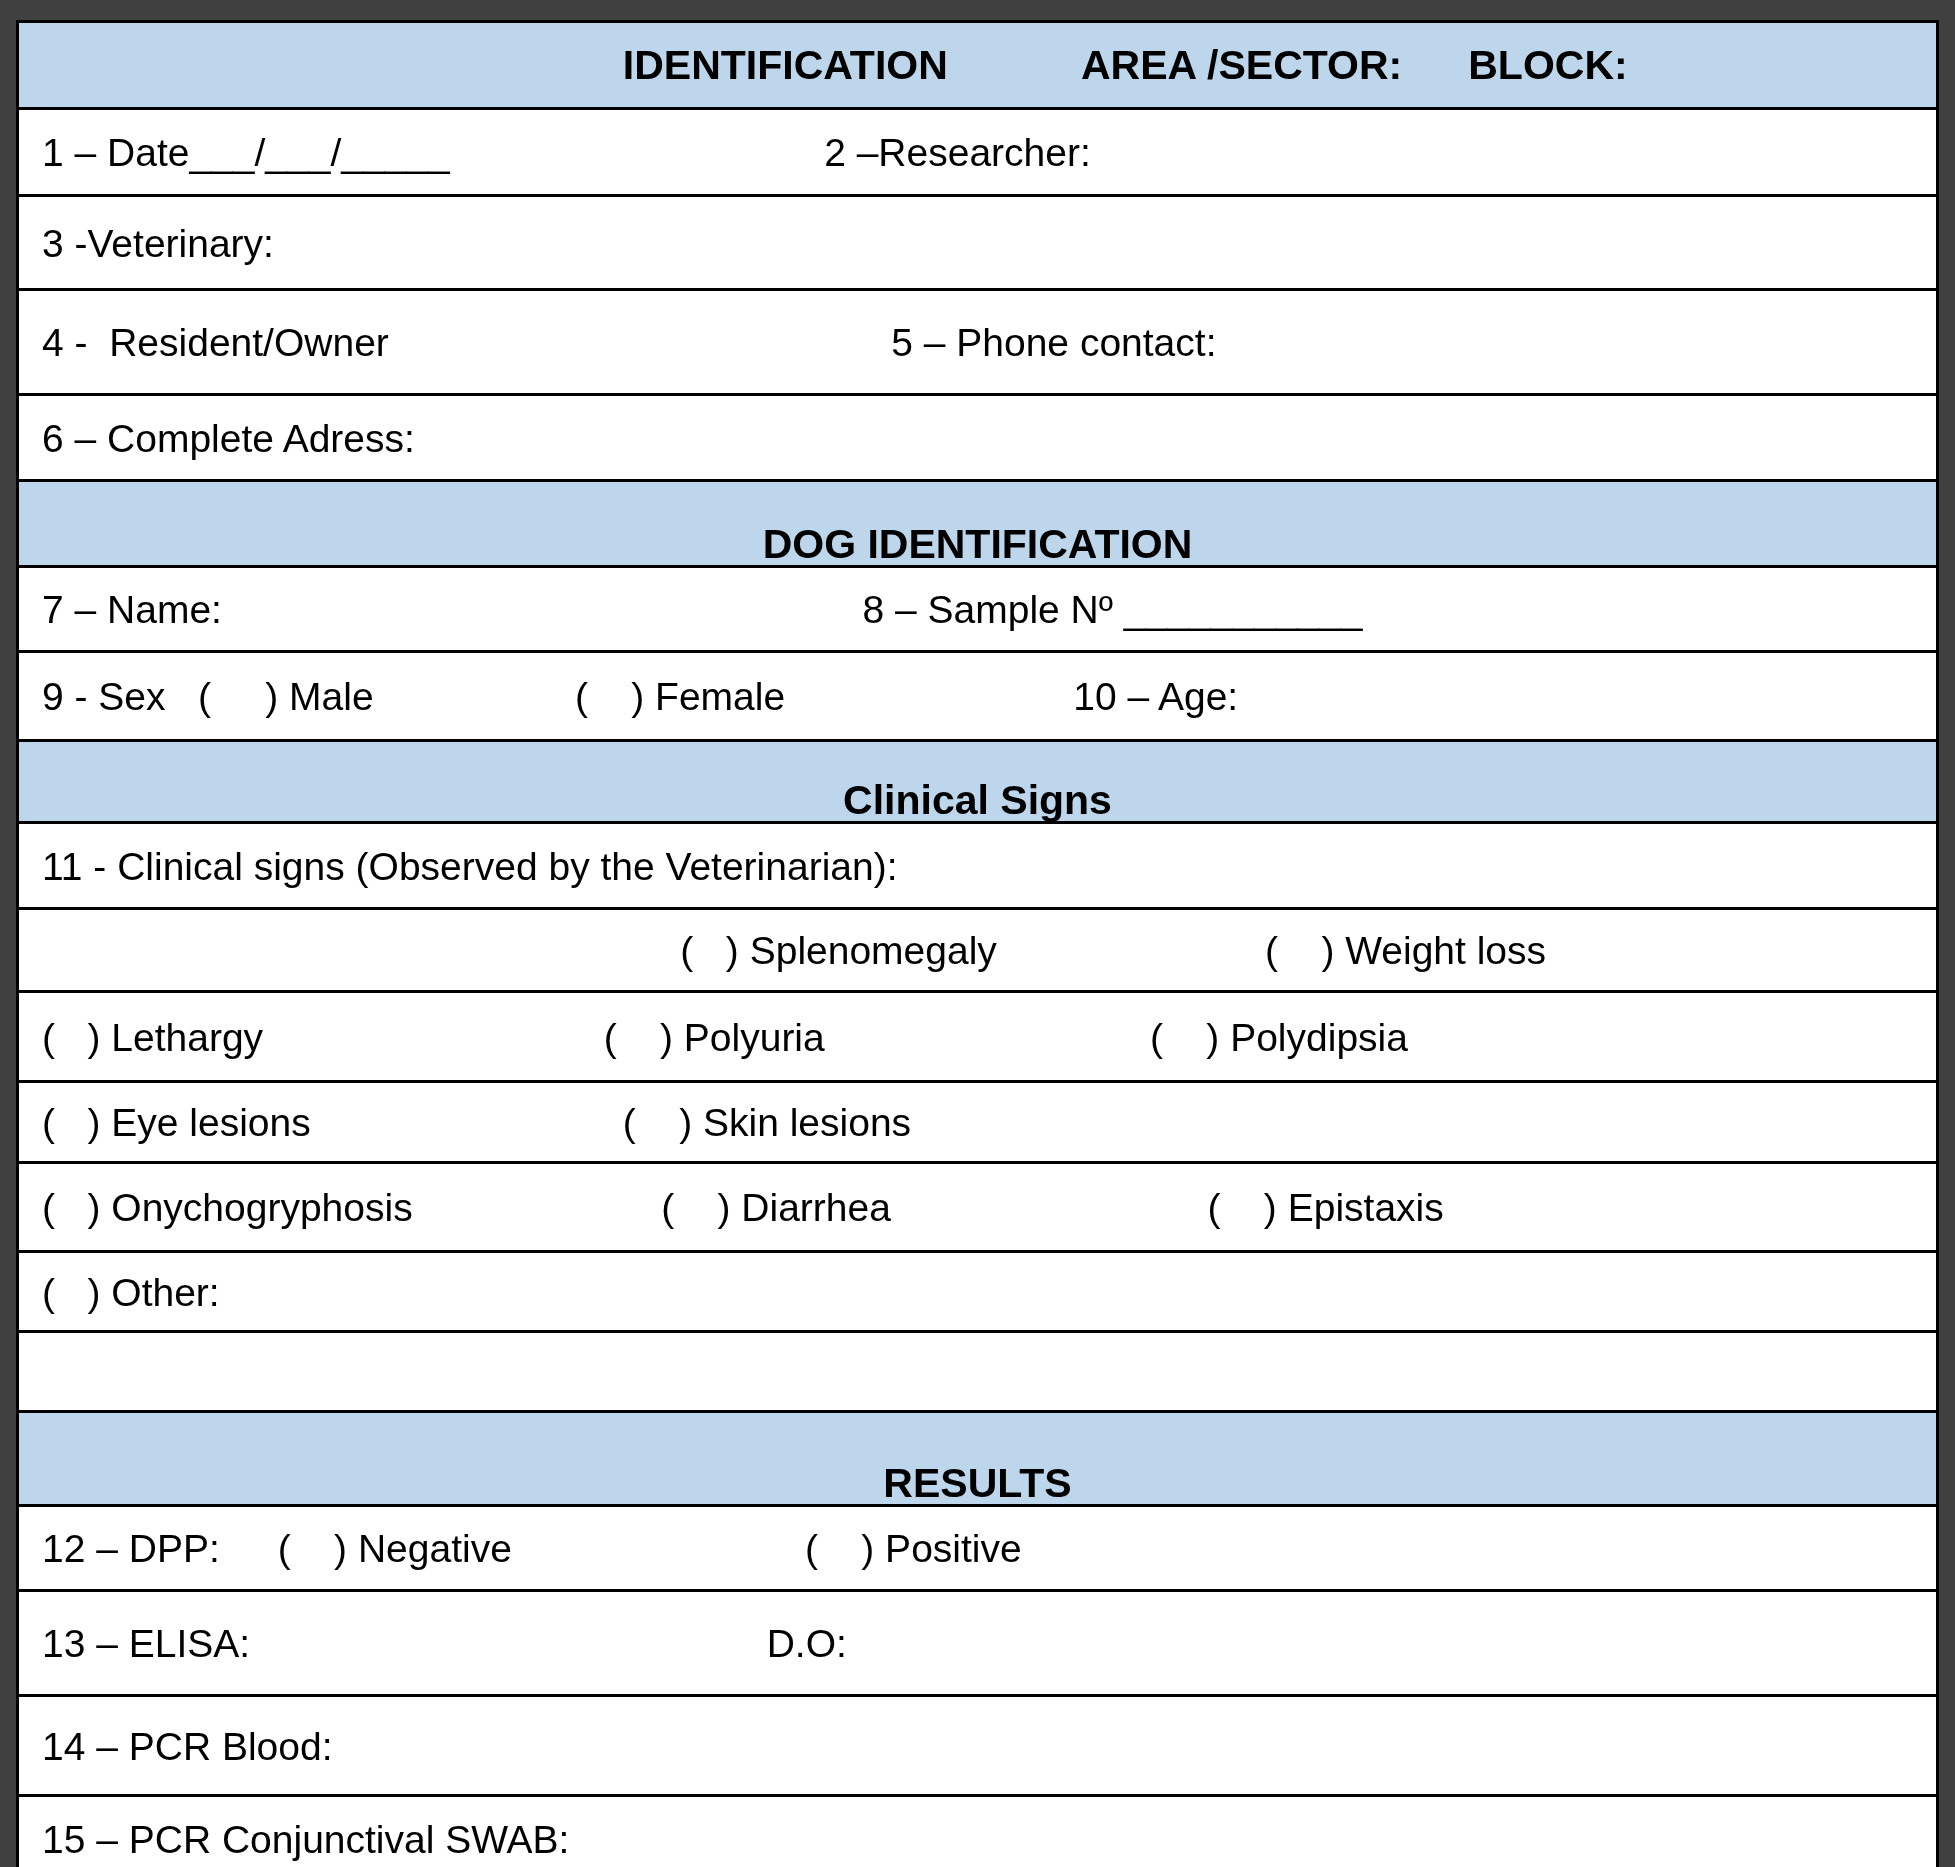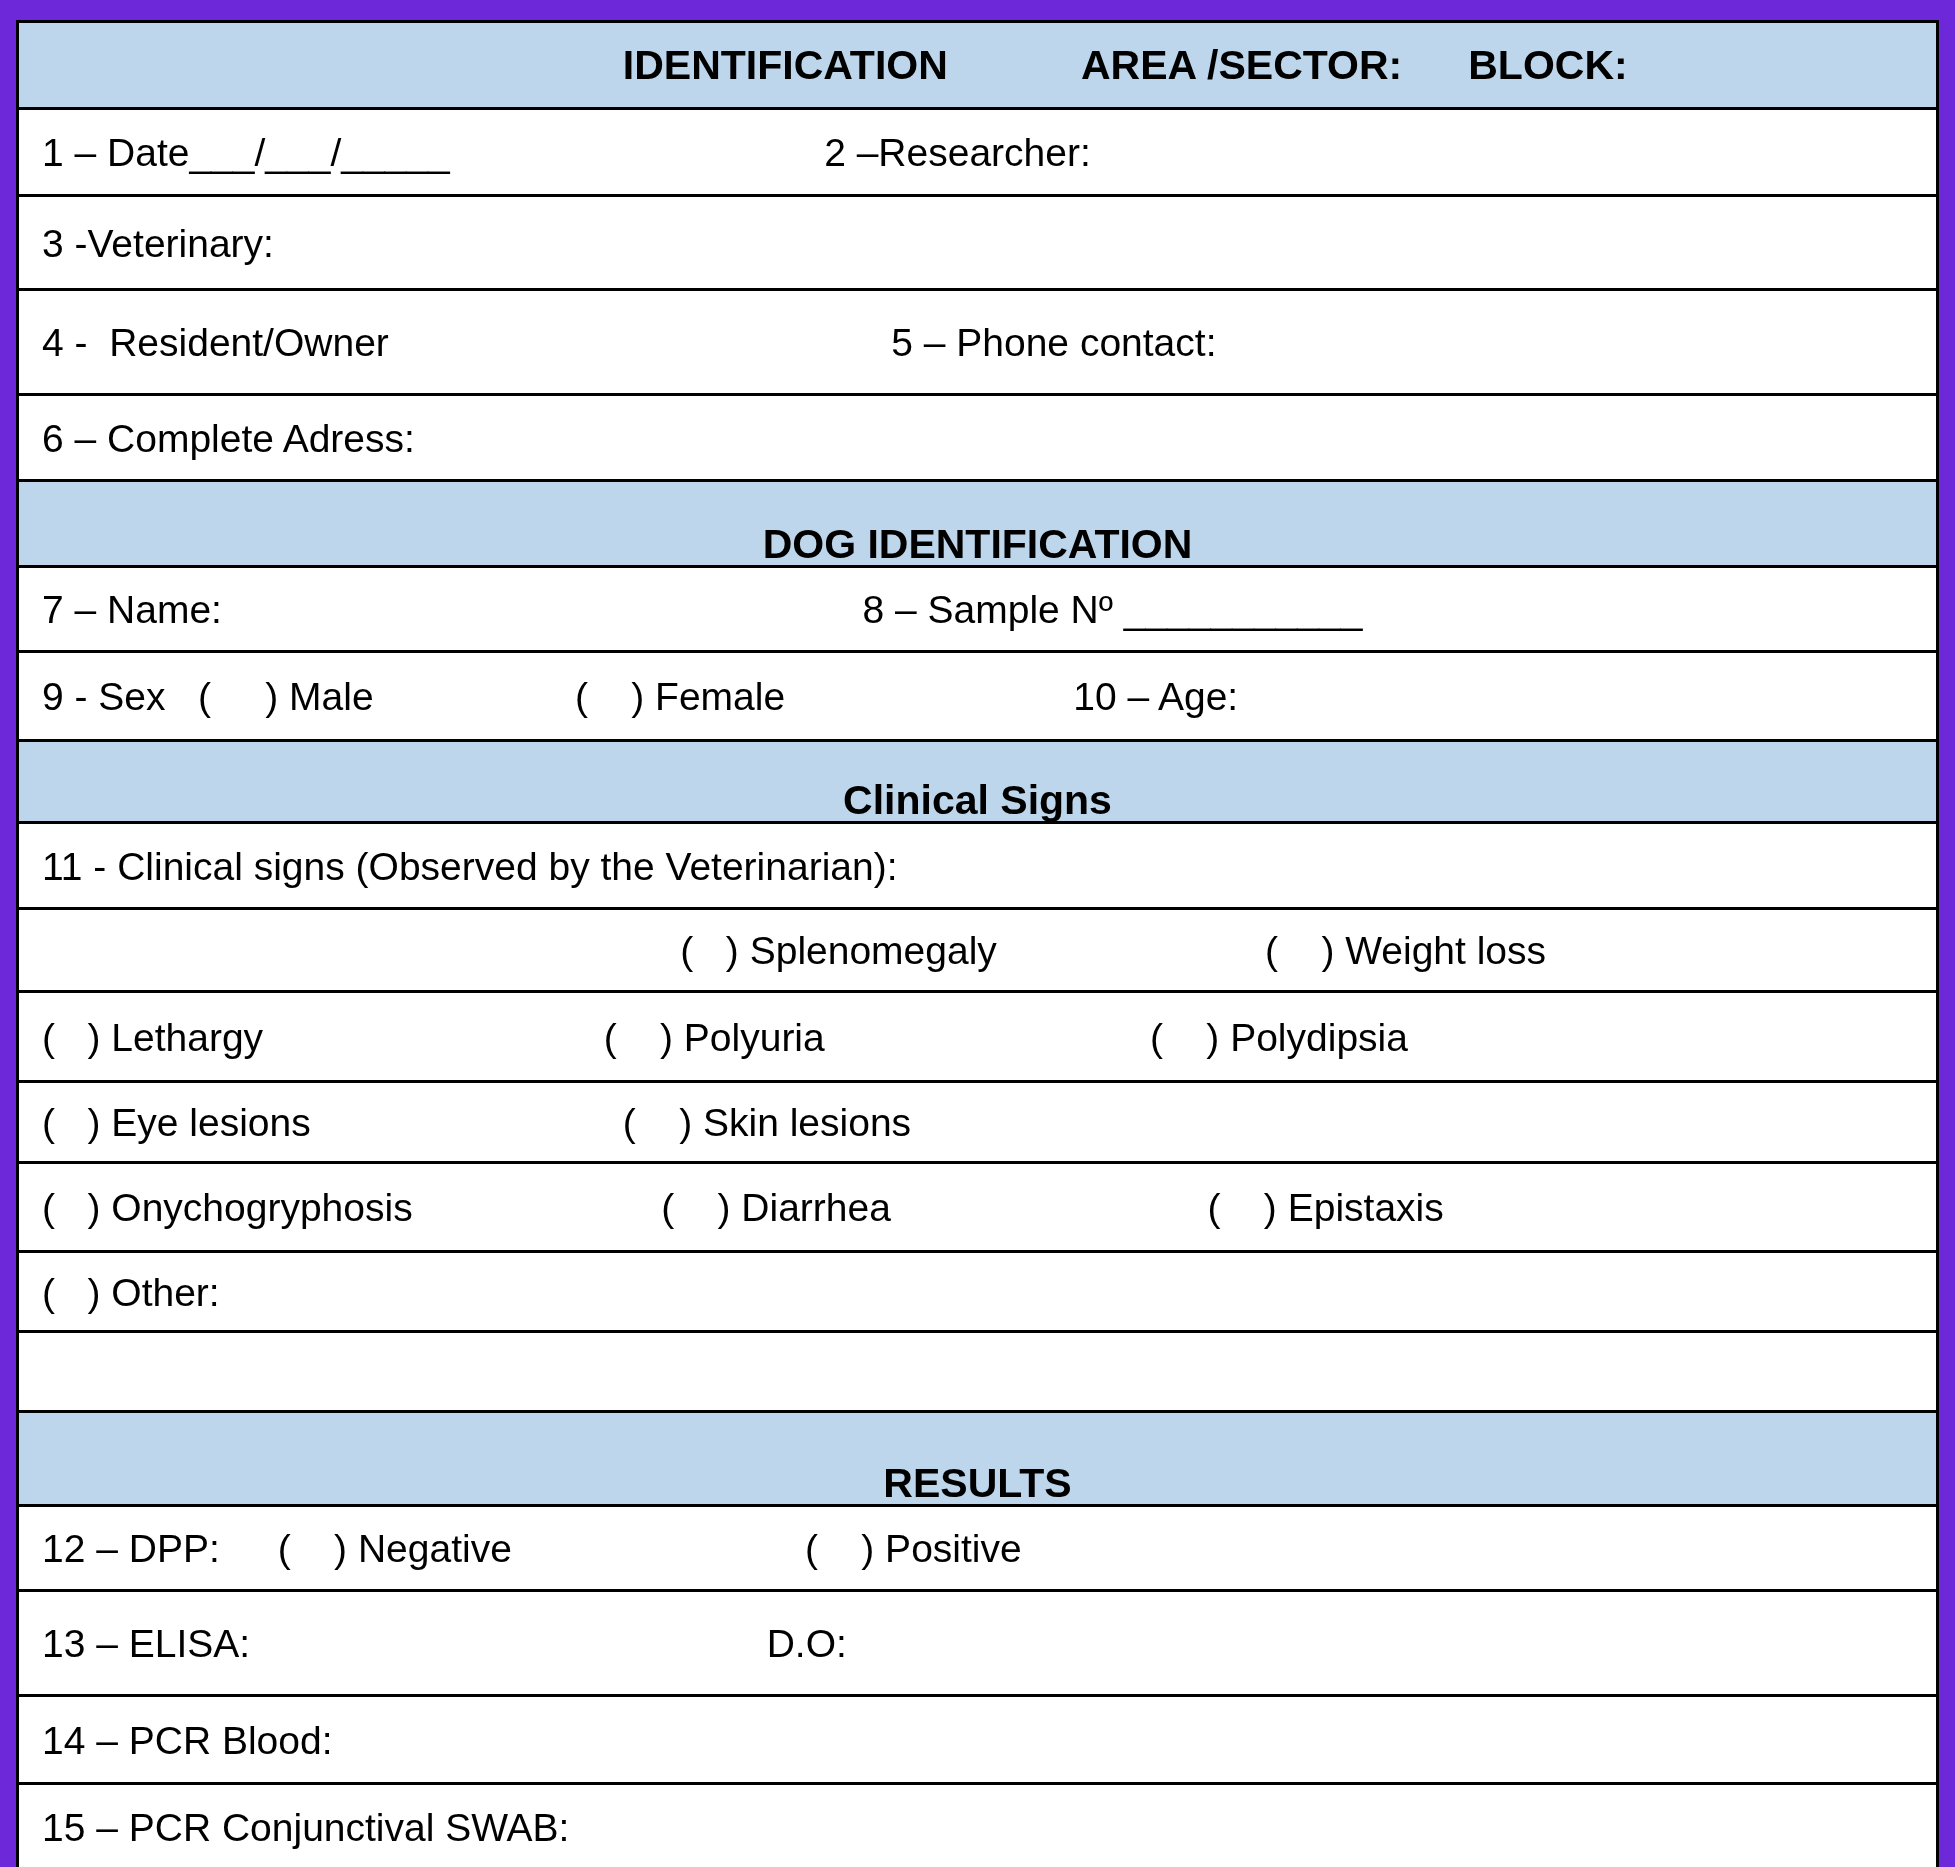--- a/index.html
+++ b/index.html
@@ -8,21 +8,21 @@
     background: #ffffff;
     width: 1955px;
     height: 1868px;
     font-family: "Liberation Sans", "DejaVu Sans", sans-serif;
     color: #000000;
   }
   .page {
     position: relative;
     width: 1955px;
     height: 1868px;
-    background: #6d28d9;
+    background: #404040;
     overflow: hidden;
   }
   .form-table {
     position: absolute;
     left: 16px;
     top: 20px;
     width: 1923px;
     box-sizing: border-box;
     border-left: 3.2px solid #000;
     border-right: 3.2px solid #000;
@@ -147,21 +147,21 @@
       <span class="seg" style="left:1.2%">12 – DPP:</span>
       <span class="seg" style="left:13.5%">(    ) Negative</span>
       <span class="seg" style="left:41%">(    ) Positive</span>
     </div>
 
     <div class="row" style="height:105px">
       <span class="seg" style="left:1.2%">13 – ELISA:</span>
       <span class="seg" style="left:39%">D.O:</span>
     </div>
 
-    <div class="row" style="height:88px">
+    <div class="row" style="height:100px">
       <span class="seg" style="left:1.2%">14 – PCR Blood:</span>
     </div>
 
     <div class="row" style="height:86px">
       <span class="seg" style="left:1.2%">15 – PCR Conjunctival SWAB:</span>
     </div>
 
   </div>
 </div>
 

